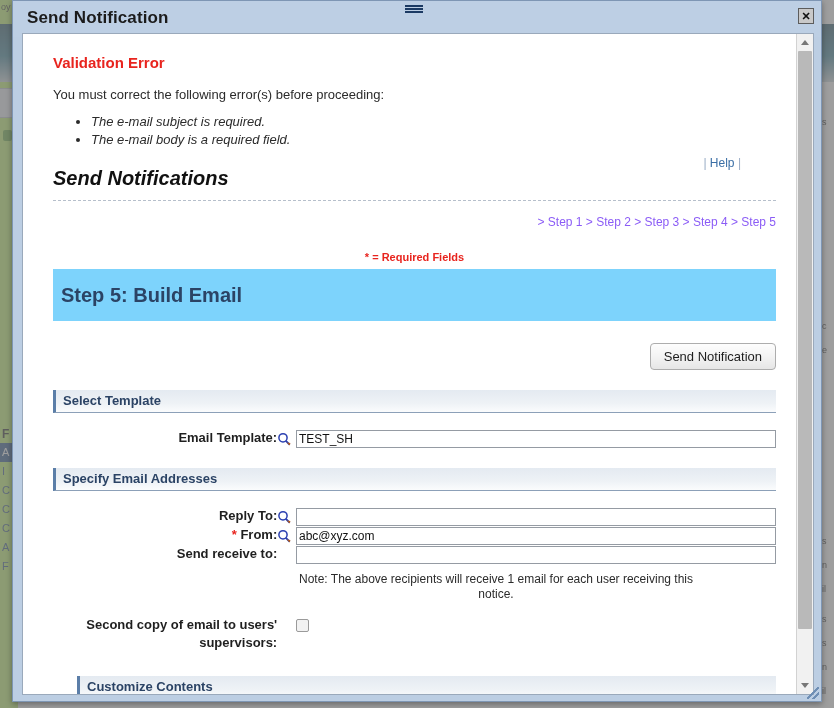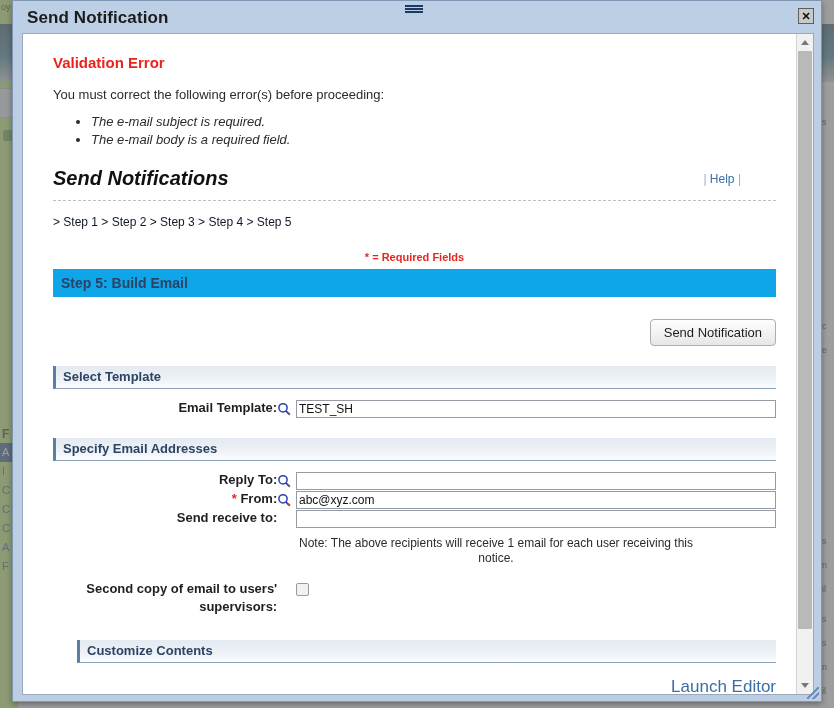--- a/index.html
+++ b/index.html
@@ -262,51 +262,51 @@
     color: #111;
     margin: 20px 0 0 0;
     font-family: "Liberation Sans", sans-serif;
   }
   .help-line {
     position: absolute;
     right: 80px;
     top: 155px;
     font-size: 12px;
     color: #9badc6;
-    margin-top: 16px;
   }
   .help-line a {
     color: #3a6ea5;
     text-decoration: none;
   }
 
   .dashed-rule {
     margin: 10px 0 0 0;
     border-top: 1px dashed #b6bfcb;
     height: 0;
   }
   .breadcrumb {
     font-size: 12px;
-    color: #0f172a;
+    color: #8b5cf6;
     margin: 14px 0 0 0;
+    text-align: right;
   }
   .required-note {
     font-size: 11px;
     color: #e8241e;
     margin: 22px 0 0 0;
     font-weight: bold;
     text-align: center;
   }
   .step-bar {
     margin: 6px 0 0 0;
-    background: #0ea5e9;
+    background: #7dd3fc;
     color: #2b4365;
-    font-size: 14px;
-    font-weight: bold;
-    padding: 4px 8px;
+    font-size: 20px;
+    font-weight: bold;
+    padding: 16px 8px;
     height: 20px;
     line-height: 20px;
     box-sizing: content-box;
   }
 
   .btn-row {
     text-align: right;
     padding: 22px 0 0 0;
   }
   .btn {
@@ -329,21 +329,21 @@
     color: #2b4365;
     font-size: 13px;
     font-weight: bold;
     padding: 3px 0 4px 7px;
     box-sizing: border-box;
   }
 
   table.form {
     width: 100%;
     border-collapse: collapse;
-    margin-top: 10px;
+    margin-top: 16px;
   }
   table.form td { vertical-align: top; padding: 0; }
   td.lbl {
     width: 262px;
     text-align: right;
     font-size: 13px;
     font-weight: bold;
     color: #1f1f1f;
     padding-top: 4px;
     padding-right: 5px;

